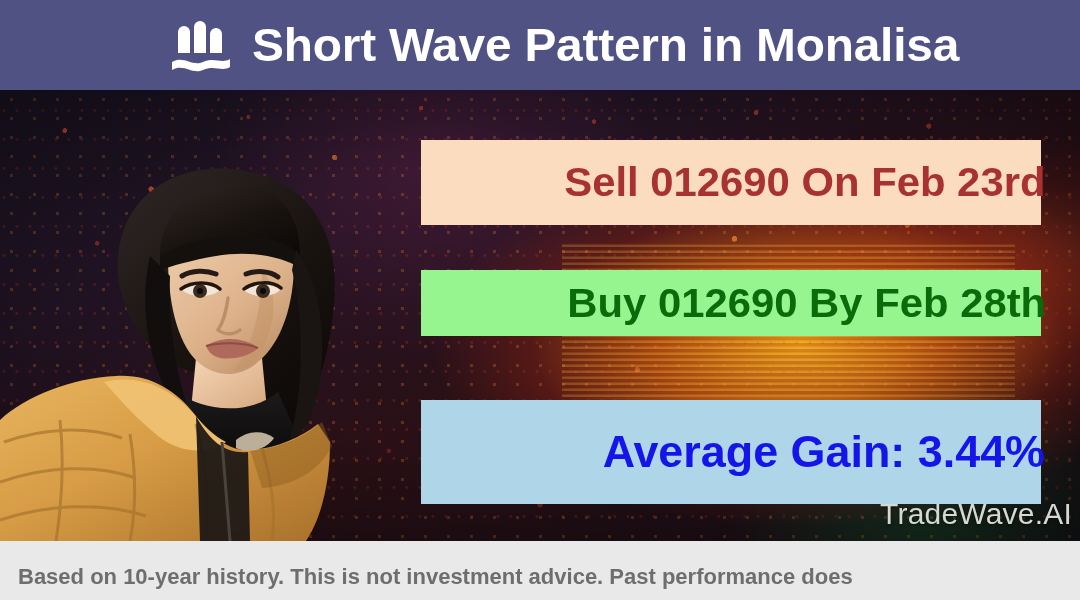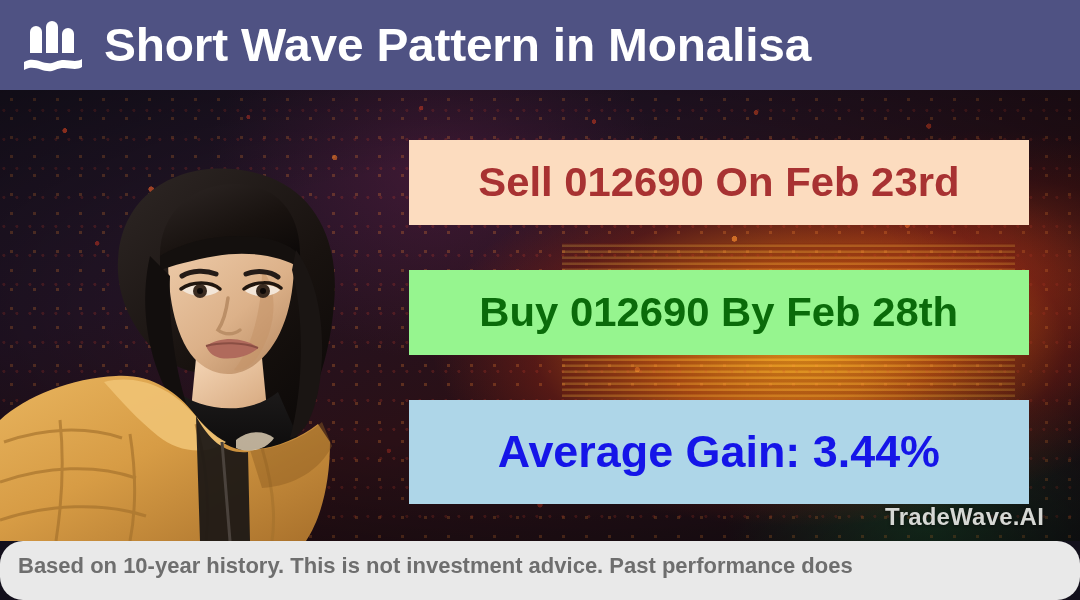--- a/index.html
+++ b/index.html
@@ -21,20 +21,21 @@
     position: absolute;
     left: 0; top: 0;
     width: 1080px;
     height: 90px;
     background: #4f5283;
     display: flex;
     align-items: center;
     box-sizing: border-box;
     padding-left: 22px;
     z-index: 40;
+    justify-content: center;
   }
   .logo-icon {
     width: 62px;
     height: 56px;
     flex: 0 0 62px;
     margin-right: 20px;
     display: block;
   }
   .header-title {
     color: #ffffff;
@@ -140,67 +141,67 @@
     background: radial-gradient(ellipse 90% 80% at 50% 48%, rgba(0,0,0,0) 40%, rgba(0,0,0,0.55) 100%);
   }
 
   
   .subject { position: absolute; left: 0; top: 0; width: 440px; height: 451px; }
   .subject svg { display: block; width: 440px; height: 451px; }
 
   
   .badge {
     position: absolute;
-    left: 409px;
+    left: 421px;
     width: 620px;
     display: flex;
     align-items: center;
-    justify-content: center;
+    justify-content: flex-end;
     z-index: 25;
   }
   .badge-text {
     font-weight: bold;
     font-size: 41px;
     line-height: 1;
     white-space: nowrap;
     transform: scaleX(1.02);
   }
   #badge-sell   { top: 140px; height: 85px;  background: #fcdcbf; }
   #badge-sell .badge-text { color: #a83232; }
-  #badge-buy    { top: 270px; height: 85px;  background: #96f58f; }
+  #badge-buy    { top: 270px; height: 66px;  background: #96f58f; }
   #badge-buy .badge-text { color: #0a6b0a; }
   #badge-gain   { top: 400px; height: 104px;  background: #aed6e8; }
   #badge-gain .badge-text { color: #1515e8; font-size: 44px; }
 
   
   .watermark {
     position: absolute;
-    right: 36px;
+    right: 8px;
     bottom: 10px;
     color: #d6d8d4;
-    font-size: 24px;
-    font-weight: bold;
+    font-size: 30px;
+    font-weight: normal;
     letter-spacing: 0.2px;
     z-index: 30;
     text-shadow: 0 1px 3px rgba(0,0,0,0.55);
   }
 
   
   .footer {
     position: absolute;
     left: 0; top: 541px;
     width: 1080px;
     height: 59px;
     background: #e9e9e9;
     z-index: 40;
     box-sizing: border-box;
     padding: 11px 14px 0 18px;
     display: flex;
     flex-direction: column;
-    border-radius: 23px;
+    justify-content: center;
   }
   .footer-line {
     color: #6e6e6e;
     font-size: 22px;
     font-weight: bold;
     line-height: 27px;
     white-space: nowrap;
     transform: scaleX(1.0);
   }
 </style>

